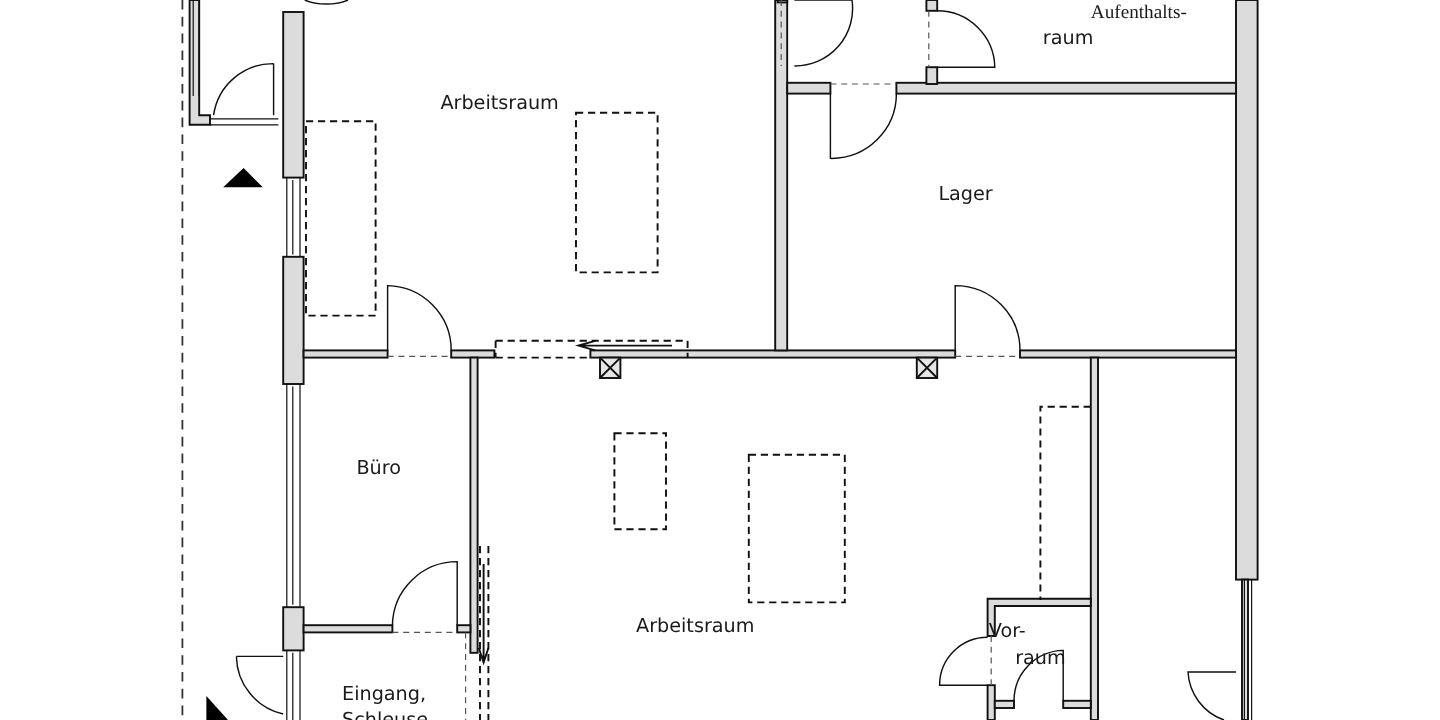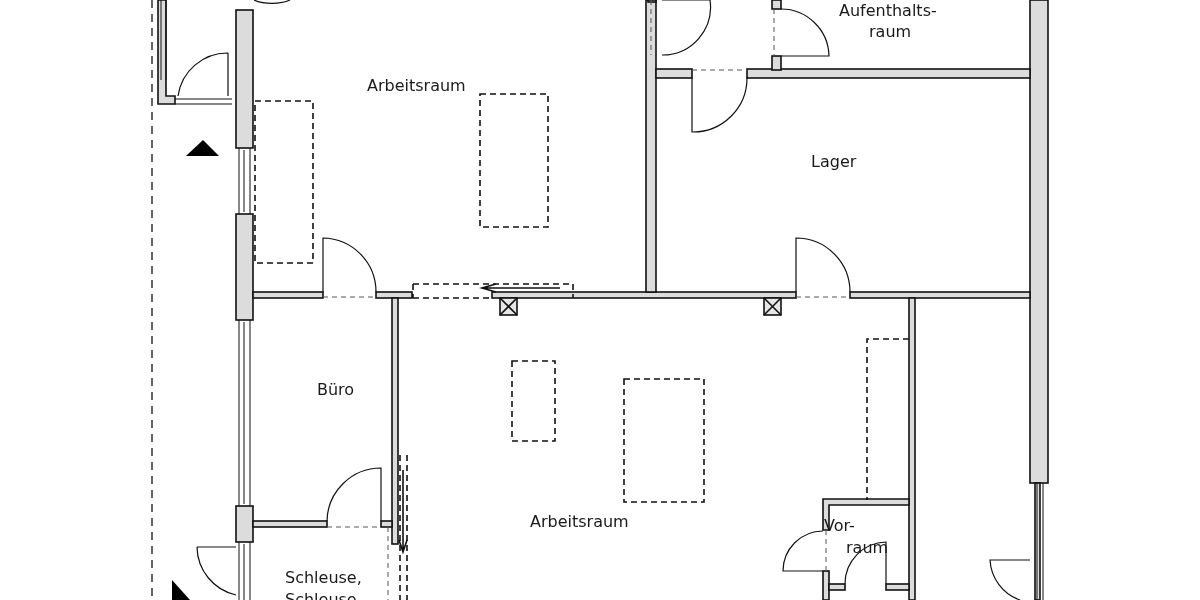--- a/index.html
+++ b/index.html
@@ -105,21 +105,21 @@
     <path d="M500 298 L517 315 M517 298 L500 315" fill="none"></path>
     <rect x="764" y="298" width="17" height="17"></rect>
     <path d="M764 298 L781 315 M781 298 L764 315" fill="none"></path>
   </g>
 
   <polygon points="186,156 203,140 219,156" fill="#000"></polygon>
   <polygon points="172,580 190,600 172,600" fill="#000"></polygon>
 </svg>
 
 <div class="label" style="left:367px; top:75px;">Arbeitsraum</div>
-<div class="label" style="left:839px; top:0px;">Aufenthalts-</div>
+<div class="label" style="left:909px; top:0px;font-family:Liberation Serif, serif;">Aufenthalts-</div>
 <div class="label" style="left:869px; top:21px;">raum</div>
-<div class="label" style="left:811px; top:151px;">Lager</div>
-<div class="label" style="left:297px; top:379px;margin-left:20px;">Büro</div>
+<div class="label" style="left:782px; top:151px;">Lager</div>
+<div class="label" style="left:297px; top:379px;">Büro</div>
 <div class="label" style="left:530px; top:511px;">Arbeitsraum</div>
 <div class="label" style="left:824px; top:515px;">Vor-</div>
 <div class="label" style="left:846px; top:537px;">raum</div>
-<div class="label" style="left:285px; top:567px;">Schleuse,</div>
+<div class="label" style="left:285px; top:567px;">Eingang,</div>
 <div class="label" style="left:285px; top:589px;">Schleuse</div>
 
 </body></html>

